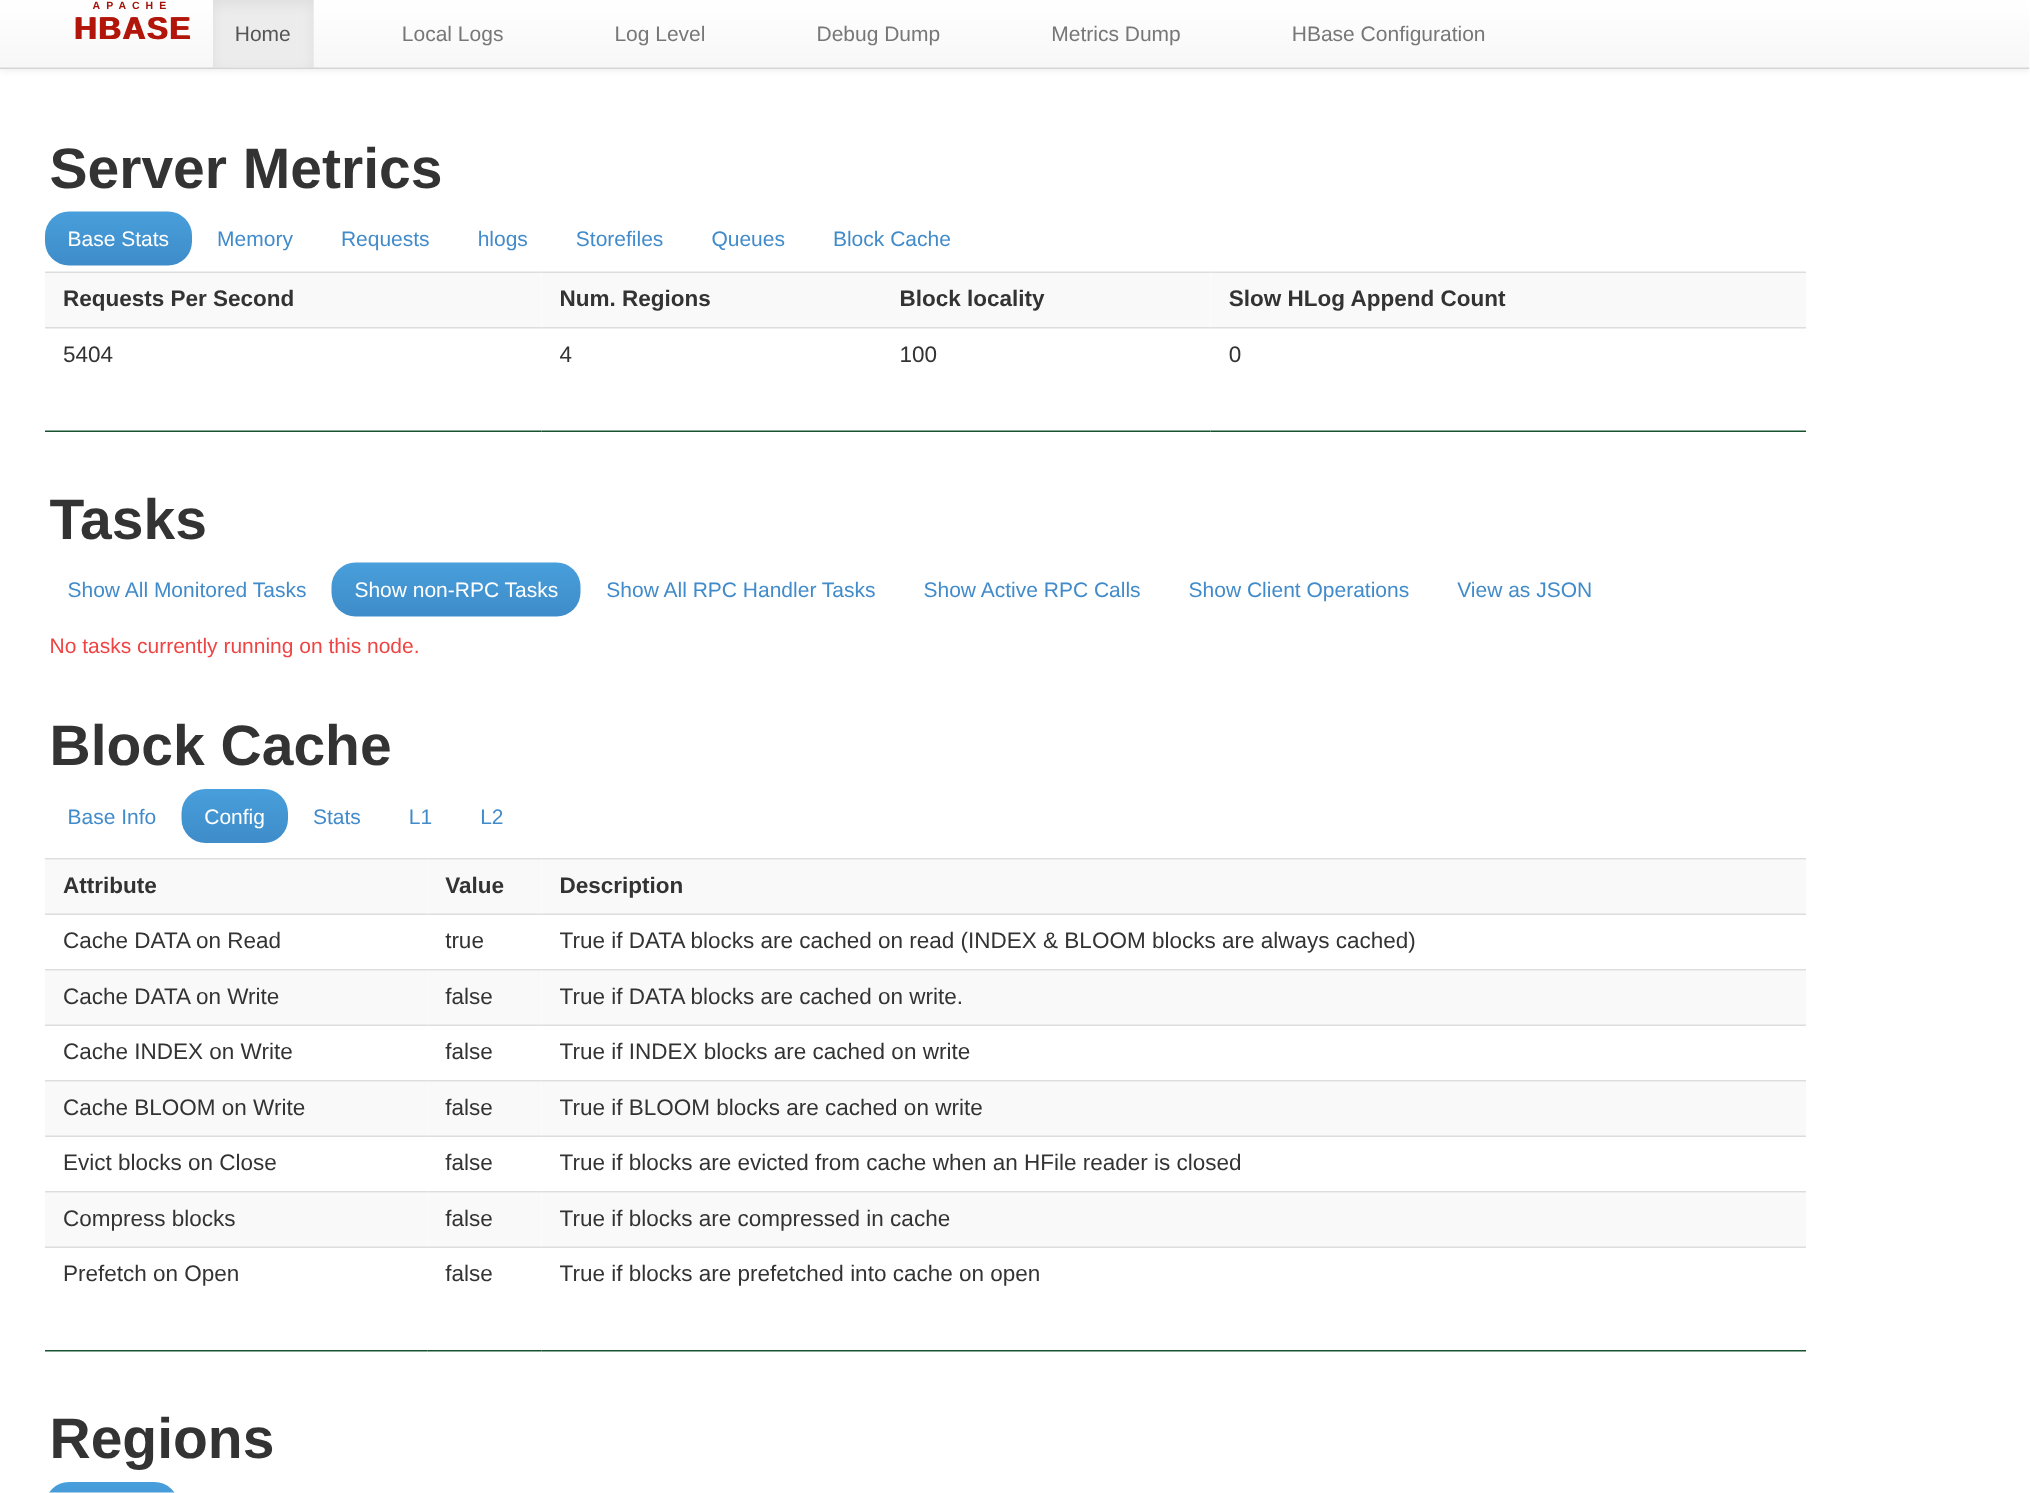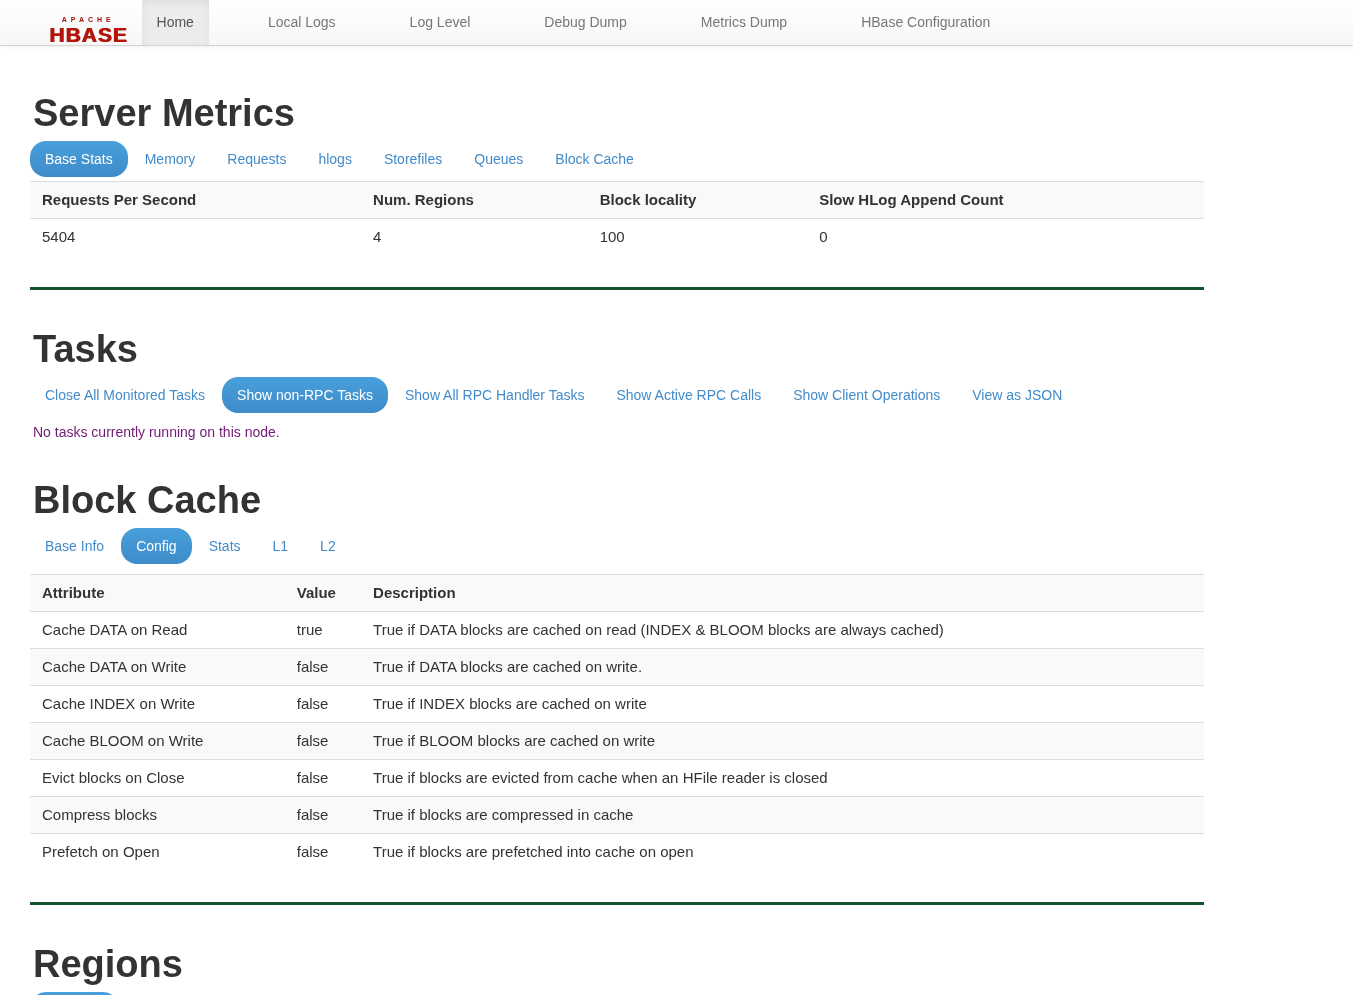--- a/index.html
+++ b/index.html
@@ -9,21 +9,21 @@
     font-family: "Liberation Sans", "DejaVu Sans", sans-serif;
     font-size: 14px;
   }
 
   
   .navbar {
     height: 46px; width: 100%;
     background: linear-gradient(to bottom, #ffffff 0%, #f7f7f7 100%);
     border-bottom: 1px solid #d4d4d4;
     box-shadow: 0 1px 4px rgba(0,0,0,0.065);
-    display: flex; align-items: flex-end;
+    display: flex; align-items: flex-start;
   }
   .brand {
     margin-left: 45px; margin-right: 10px;
     display: flex; flex-direction: column; align-items: center; justify-content: center;
     text-decoration: none; cursor: pointer; padding: 0 4px;
   }
   .brand-apache {
     font-size: 7px; font-weight: bold; letter-spacing: 4px;
     color: #a21309; line-height: 9px; margin-bottom: 1px;
   }
@@ -57,38 +57,38 @@
     display: block; padding: 8px 15px; line-height: 20px;
     color: #428bca; text-decoration: none; border-radius: 16px; cursor: pointer;
   }
   .pills li.active a {
     color: #ffffff;
     background: linear-gradient(to bottom, #489fdb 0%, #3e8cc9 100%);
   }
   .pills.mb10 { margin-bottom: 10px; }
 
   
-  table { width: 100%; border-collapse: collapse; border-bottom: 3px solid #14532d; }
+  table { width: 100%; border-collapse: collapse; border-bottom: 1px solid #14532d; }
   th, td {
     text-align: left; vertical-align: top;
     padding: 8px 12px; border-top: 1px solid #dddddd;
     font-size: 15px; line-height: 20px; color: #333;
   }
   th { font-weight: bold; }
   tr.alt { background: #f9f9f9; }
   td.tall, th.tall { padding-bottom: 40px; }
 
   .metrics-table th:nth-child(1) { width: 28.2%; }
   .metrics-table th:nth-child(2) { width: 19.3%; }
   .metrics-table th:nth-child(3) { width: 18.7%; }
 
   .config-table th:nth-child(1) { width: 21.7%; }
   .config-table th:nth-child(2) { width: 6.5%; }
 
-  .empty-msg { margin: 4px 0 0 3px; font-size: 14px; line-height: 18px; color: #701a75; }
+  .empty-msg { margin: 4px 0 0 3px; font-size: 14px; line-height: 18px; color: #ef4444; }
 </style>
 </head>
 <body>
 
 <nav class="navbar">
   <a class="brand">
     <span class="brand-apache">APACHE</span>
     <span class="brand-hbase">HBASE</span>
   </a>
   <ul class="nav-items">
@@ -155,21 +155,21 @@
         <td class="tall">0</td>
       </tr>
     </tbody>
       </table>
   </section>
 
   <section>
     <h2>Tasks</h2>
     <ul class="pills mb10">
       <li>
-          <a>Close All Monitored Tasks</a>
+          <a>Show All Monitored Tasks</a>
         </li>
       <li class="active">
           <a>Show non-RPC Tasks</a>
         </li>
       <li>
           <a>Show All RPC Handler Tasks</a>
         </li>
       <li>
           <a>Show Active RPC Calls</a>
         </li>

